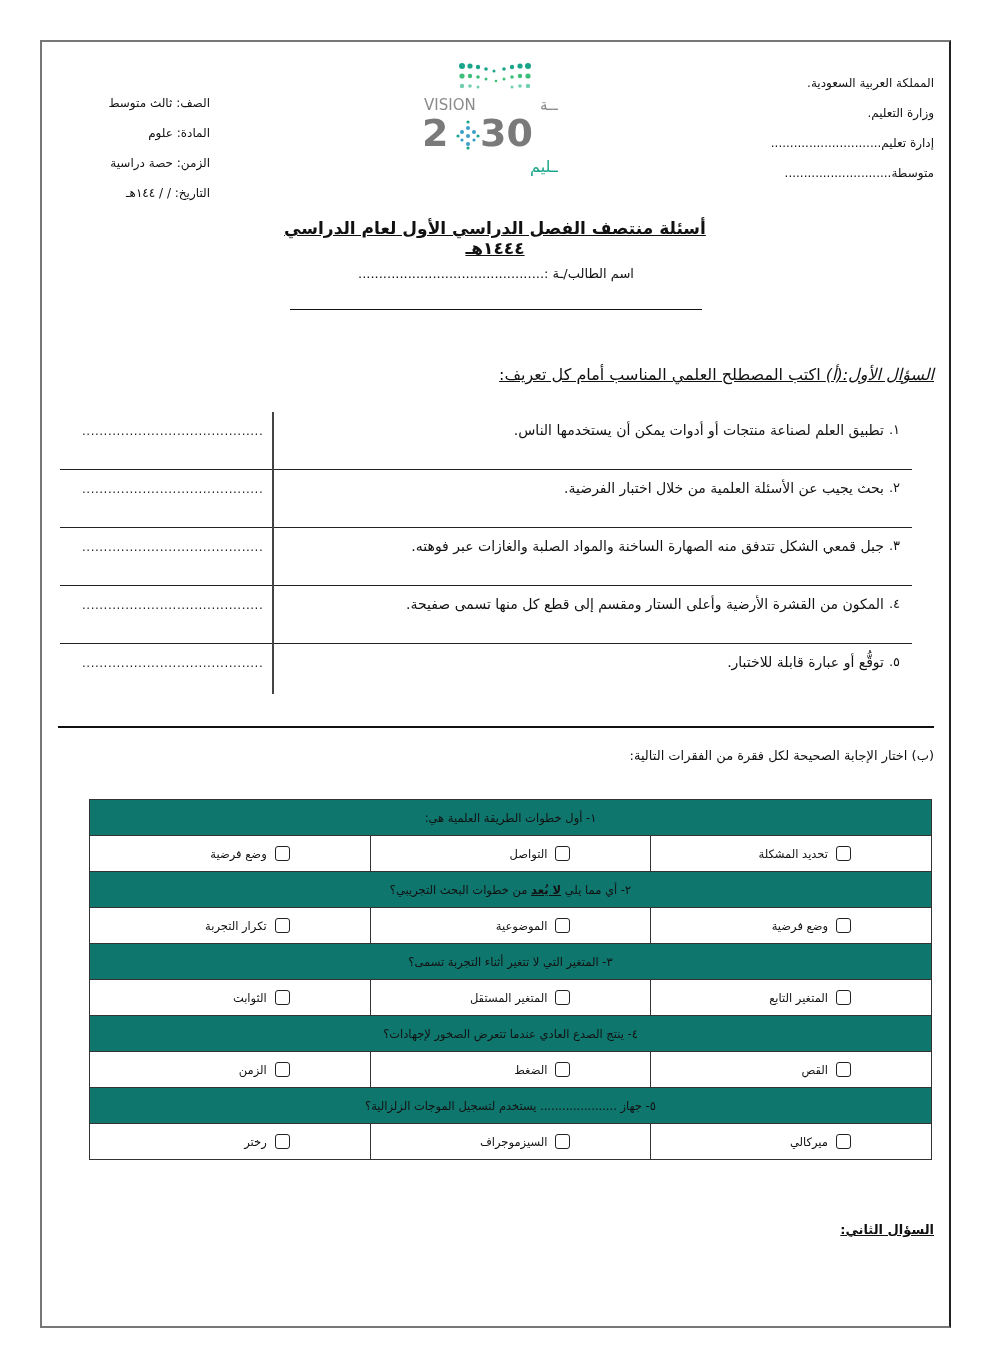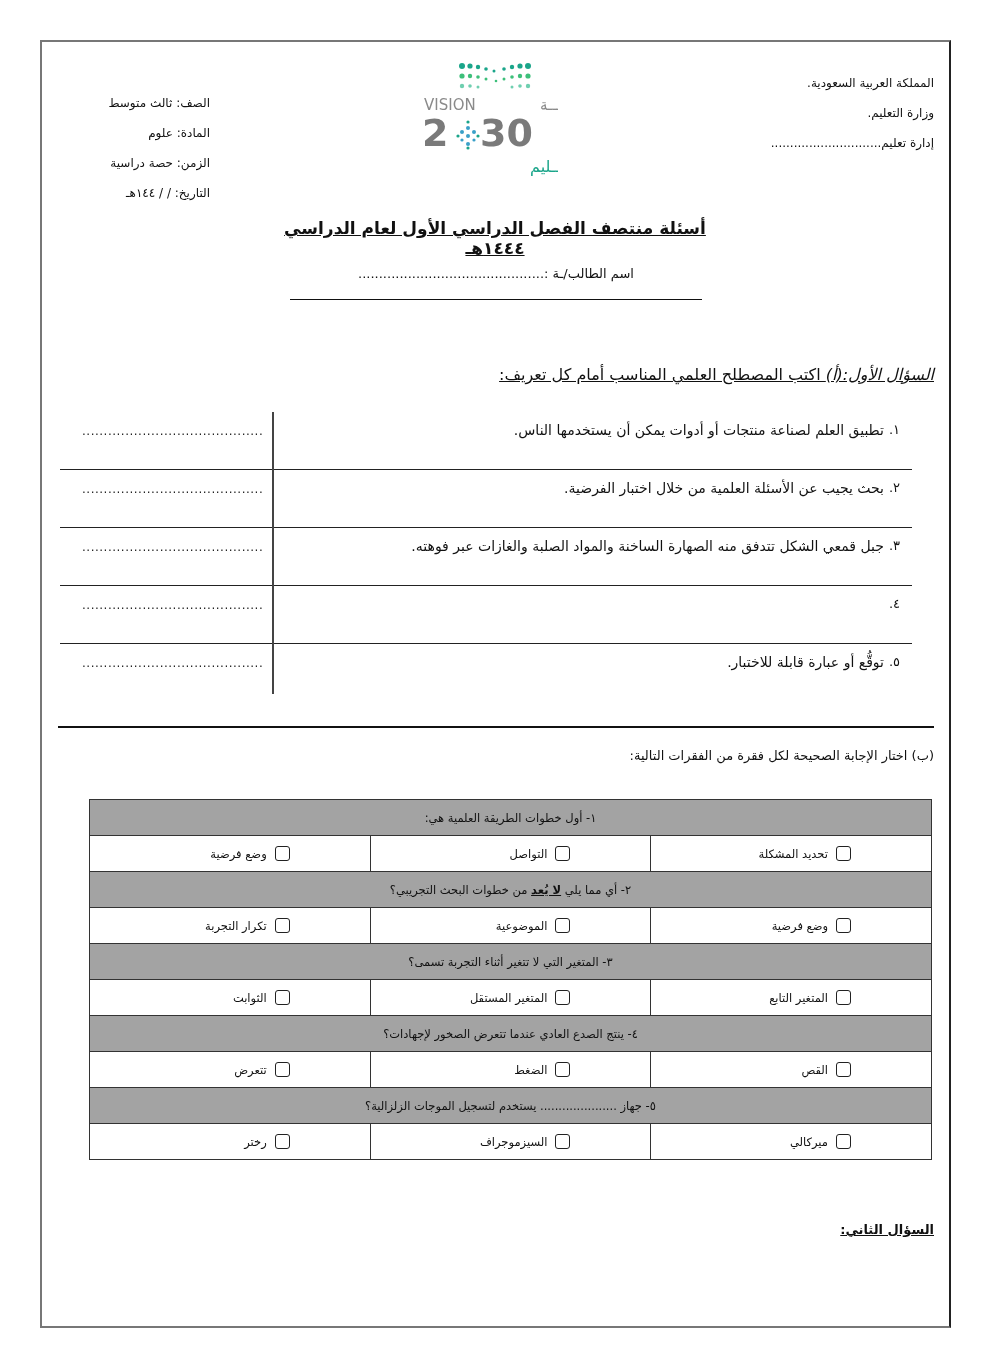--- a/index.html
+++ b/index.html
@@ -2,50 +2,51 @@
 <html><head>
   <meta charset="utf-8">
   <style>
     html, body { margin:0; padding:0; background:#ffffff; }
     body { width:992px; height:1370px; position:relative; font-family:"DejaVu Sans", sans-serif; color:#111; }
     .page-border { position:absolute; left:40px; top:40px; width:911px; height:1288px; border:2px solid #777; border-right-color:#222; border-bottom-color:#777; box-sizing:border-box; }
     .hdr-right { position:absolute; right:58px; top:68px; width:220px; text-align:right; direction:rtl; font-size:12px; line-height:30px; }
     .hdr-left { position:absolute; left:60px; top:62px; width:150px; text-align:right; direction:rtl; font-size:12px; line-height:30px;margin-top:26px; }
     .logo { position:absolute; left:418px; top:58px; width:140px; height:120px; }
     .title { position:absolute; left:270px; top:218px; width:450px; text-align:center; direction:rtl; font-size:17px; font-weight:bold; text-decoration:underline; }
-    .student { position:absolute; left:290px; top:266px; width:412px; text-align:center; direction:rtl; font-size:13px; padding-bottom:18px; border-bottom:1.5px solid #111; }
+    .student { position:absolute; left:290px; top:266px; width:412px; text-align:center; direction:rtl; font-size:13px; padding-bottom:28px; border-bottom:1.5px solid #111; }
     .q1-head { position:absolute; right:58px; top:365px; direction:rtl; font-size:16px; text-decoration:underline; }
     .q1-head i { font-style:italic; }
     .defs { position:absolute; left:60px; top:412px; width:852px; }
     .def-row { position:relative; height:57px; border-bottom:1.5px solid #222; }
     .def-row:last-child { border-bottom:none; }
     .def-row .num { position:absolute; right:12px; top:10px; font-size:13px; direction:rtl; width:28px; text-align:right; }
     .def-row .txt { position:absolute; right:28px; top:10px; font-size:14px; direction:rtl; }
     .def-row .dots { position:absolute; left:22px; top:12px; font-size:12px; letter-spacing:0.5px; color:#222; }
     .vline { position:absolute; left:272px; top:412px; width:1.5px; height:282px; background:#444; }
     .sep { position:absolute; left:58px; top:726px; width:876px; height:2px; background:#111; }
     .qb-head { position:absolute; right:58px; top:748px; direction:rtl; font-size:13px; }
     table.mc { position:absolute; left:89px; top:799px; width:843px; border-collapse:collapse; direction:rtl; font-size:11.5px; }
     table.mc td { border:1.3px solid #333; height:36px; padding:0 12px; box-sizing:border-box; }
-    table.mc tr.q td { background:#a3a3a3; text-align:center; height:36px; }
+    table.mc tr.q td { background:#0f766e; text-align:center; height:36px; }
     table.mc tr.o td { width:33.33%; }
     .cb { display:inline-block; width:13px; height:13px; border:1.3px solid #222; border-radius:3px; vertical-align:middle; margin-left:8px; margin-right:68px; }
     .opt { display:inline-block; vertical-align:middle; }
     .bu { font-weight:bold; text-decoration:underline; }
     .q2-head { position:absolute; right:58px; top:1222px; direction:rtl; font-size:13px; text-decoration:underline;font-weight:bold; }
   </style>
 </head>
 <body>
 
 <div class="page-border"></div>
 
 <div class="hdr-right">
   <div>المملكة العربية السعودية.</div>
   <div>وزارة التعليم.</div>
   <div>إدارة تعليم.............................</div>
+  <div>متوسطة............................</div>
 </div>
 
 <div class="hdr-left">
   <div>الصف: ثالث متوسط</div>
   <div>المادة: علوم</div>
   <div>الزمن: حصة دراسية</div>
   <div>التاريخ:   /    /    ١٤٤هـ</div>
 </div>
 
 <div class="logo">
@@ -120,20 +121,21 @@
     <span class="txt">بحث يجيب عن الأسئلة العلمية من خلال اختبار الفرضية.</span>
     <span class="dots">..........................................</span>
   </div>
   <div class="def-row">
     <span class="num">٣.</span>
     <span class="txt">جبل قمعي الشكل تتدفق منه الصهارة الساخنة والمواد الصلبة والغازات عبر فوهته.</span>
     <span class="dots">..........................................</span>
   </div>
   <div class="def-row">
     <span class="num">٤.</span>
+    <span class="txt">المكون من القشرة الأرضية وأعلى الستار ومقسم إلى قطع كل منها تسمى صفيحة.</span>
     <span class="dots">..........................................</span>
   </div>
   <div class="def-row">
     <span class="num">٥.</span>
     <span class="txt">توقُّع أو عبارة قابلة للاختبار.</span>
     <span class="dots">..........................................</span>
   </div>
 </div>
 <div class="vline"></div>
 
@@ -166,21 +168,21 @@
     <td><span class="cb"></span><span class="opt">المتغير التابع</span></td>
     <td><span class="cb"></span><span class="opt">المتغير المستقل</span></td>
     <td><span class="cb"></span><span class="opt">الثوابت</span></td>
   </tr>
   <tr class="q">
         <td colspan="3">٤- ينتج الصدع العادي عندما تتعرض الصخور لإجهادات؟</td>
       </tr>
   <tr class="o">
     <td><span class="cb"></span><span class="opt">القص</span></td>
     <td><span class="cb"></span><span class="opt">الضغط</span></td>
-    <td><span class="cb"></span><span class="opt">تتعرض</span></td>
+    <td><span class="cb"></span><span class="opt">الزمن</span></td>
   </tr>
   <tr class="q">
         <td colspan="3">٥- جهاز ..................... يستخدم لتسجيل الموجات الزلزالية؟</td>
       </tr>
   <tr class="o">
     <td><span class="cb"></span><span class="opt">ميركالي</span></td>
     <td><span class="cb"></span><span class="opt">السيزموجراف</span></td>
     <td><span class="cb"></span><span class="opt">رختر</span></td>
   </tr>
 </tbody>

